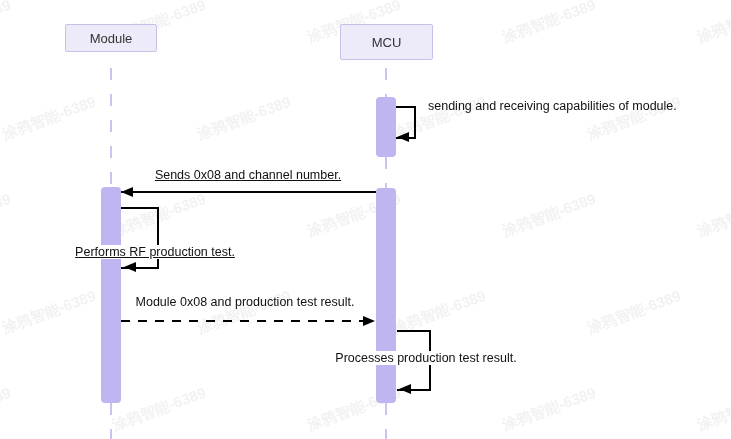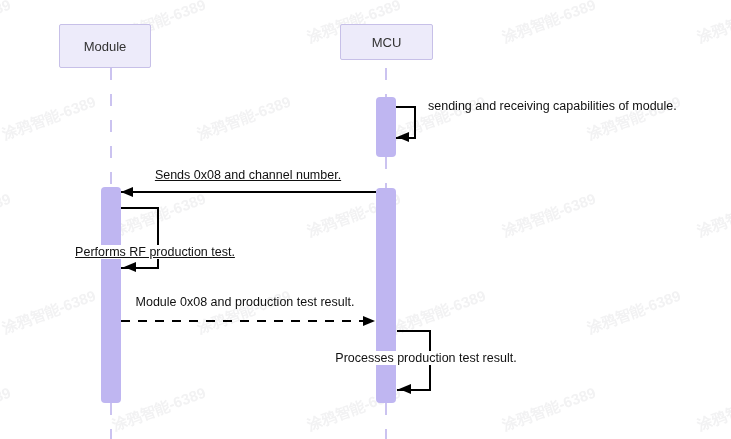--- a/index.html
+++ b/index.html
@@ -121,21 +121,21 @@
       <span class="wm" style="left: 500px; top: 400px;">涂鸦智能-6389</span>
       <span class="wm" style="left: 695px; top: 400px;">涂鸦智能-6389</span>
     </div>
 
   <div class="lifeline" style="left:110px; top:68px; height:119px;"></div>
   <div class="lifeline" style="left:110px; top:403px; height:36px;"></div>
   <div class="lifeline" style="left:385px; top:68px; height:30px;"></div>
   <div class="lifeline" style="left:385px; top:157px; height:31px;"></div>
   <div class="lifeline" style="left:385px; top:403px; height:36px;"></div>
 
-  <div class="actor-box" style="left:59px; top:24px; width:92px; height:44px;justify-content:center;">
+  <div class="actor-box" style="left:65px; top:24px; width:92px; height:28px;justify-content:center;">
     <span>Module</span>
   </div>
   <div class="actor-box" style="left:340px; top:24px; width:93px; height:36px;">
     <span>MCU</span>
   </div>
 
   <div class="activation" style="left:376px; top:97px; height:60px;"></div>
   <div class="activation" style="left:101px; top:187px; height:216px;"></div>
   <div class="activation" style="left:376px; top:188px; height:215px;"></div>
 

